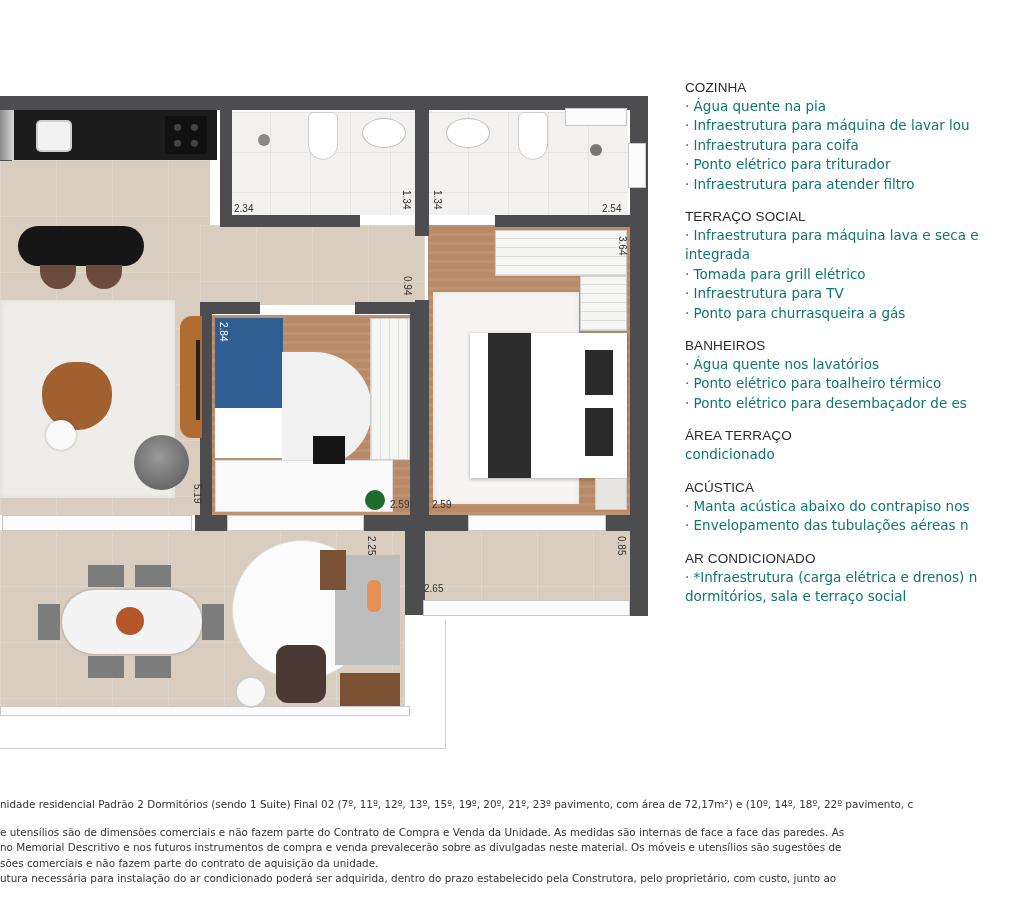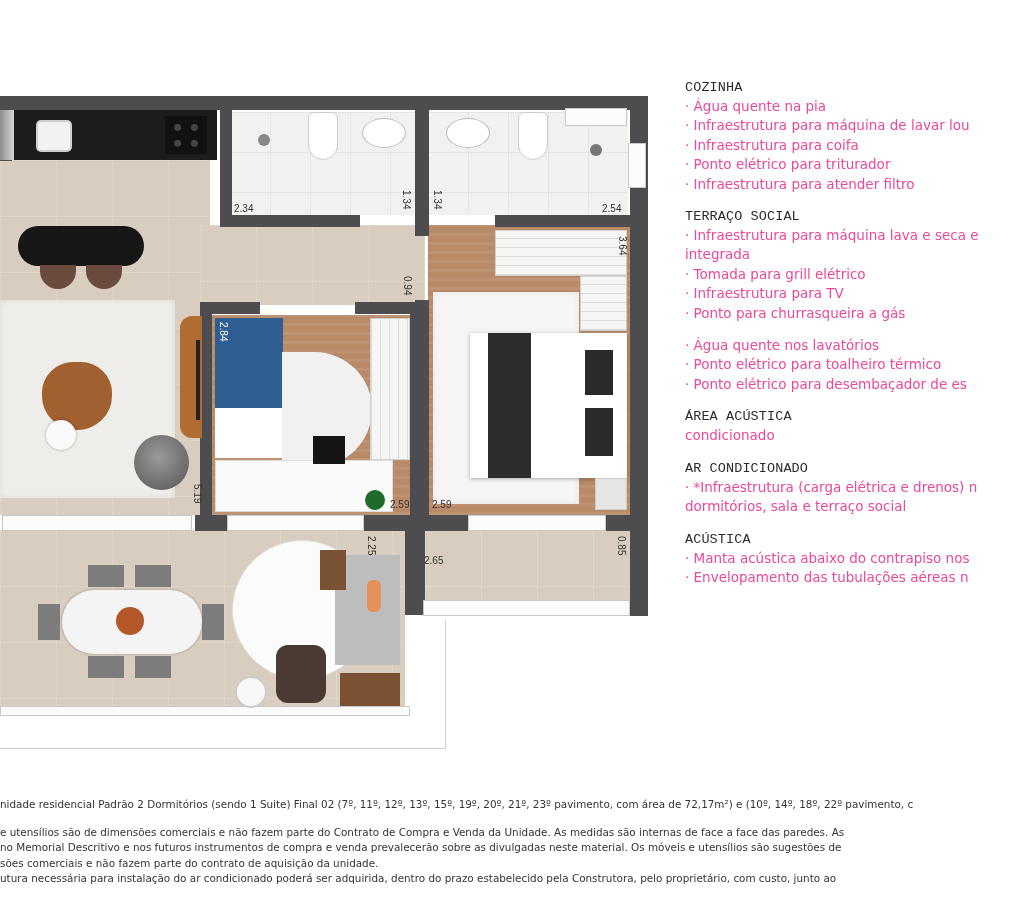--- a/index.html
+++ b/index.html
@@ -29,22 +29,22 @@
   .dim { position: absolute; font-family: "Liberation Sans", sans-serif; font-size: 10px; color: #333; }
   .dim.v { transform: rotate(90deg); transform-origin: left top; }
   .rug { position: absolute; background: #efedea; box-shadow: inset 0 0 6px rgba(0,0,0,0.08); }
   .wardrobe { position: absolute; background: #f5f5f3;
     background-image: repeating-linear-gradient(90deg, #ddd 0 1px, transparent 1px 9px); border: 1px solid #cfcfcf; box-sizing: border-box; }
   .wardrobe.h { background-image: repeating-linear-gradient(0deg, #ddd 0 1px, transparent 1px 9px); }
 
   
   #specs { position: absolute; left: 685px; top: 78px; width: 339px; overflow: hidden; }
   .sec { margin-bottom: 13px; }
-  .sec-title { font-family: Liberation Mono, monospace; font-size: 13.5px; line-height: 19px; color: #2b2b2b; white-space: nowrap; letter-spacing: 0.1px; }
-  .sec-item { font-family: "DejaVu Sans", sans-serif; font-size: 13.5px; line-height: 19.4px; color: #ec4899; white-space: nowrap; }
+  .sec-title { font-family: Liberation Sans, sans-serif; font-size: 13.5px; line-height: 19px; color: #2b2b2b; white-space: nowrap; letter-spacing: 0.1px; }
+  .sec-item { font-family: "DejaVu Sans", sans-serif; font-size: 13.5px; line-height: 19.4px; color: #0f766e; white-space: nowrap; }
 
   
   #notes { position: absolute; left: 0; top: 797px; width: 1024px; overflow: hidden; }
   .note { font-family: "DejaVu Sans", sans-serif; font-size: 10.4px; line-height: 15.2px; color: #333; white-space: nowrap; }
   .note-gap { height: 13px; }
 </style>
 </head>
 <body>
 
 <div id="plan">
@@ -143,58 +143,59 @@
   <div class="dim v" style="left:443px;top:190px;">1.34</div>
   <div class="dim" style="left:602px;top:203px;">2.54</div>
   <div class="dim v" style="left:413px;top:276px;">0.94</div>
   <div class="dim v" style="left:628px;top:236px;">3.64</div>
   <div class="dim v" style="left:229px;top:322px;color:#fff;">2.84</div>
   <div class="dim" style="left:390px;top:499px;">2.59</div>
   <div class="dim" style="left:432px;top:499px;">2.59</div>
   <div class="dim v" style="left:203px;top:484px;">5.19</div>
   <div class="dim v" style="left:377px;top:536px;">2.25</div>
   <div class="dim v" style="left:627px;top:536px;">0.85</div>
-  <div class="dim" style="left:424px;top:555px;">2.65</div>
+  <div class="dim" style="left:424px;top:583px;">2.65</div>
 </div>
 
 <div id="specs">
   <div class="sec">
     <div class="sec-title">COZINHA</div>
     <div class="sec-item">· Água quente na pia</div>
     <div class="sec-item">· Infraestrutura para máquina de lavar lou</div>
     <div class="sec-item">· Infraestrutura para coifa</div>
     <div class="sec-item">· Ponto elétrico para triturador</div>
     <div class="sec-item">· Infraestrutura para atender filtro</div>
   </div>
   <div class="sec">
     <div class="sec-title">TERRAÇO SOCIAL</div>
     <div class="sec-item">· Infraestrutura para máquina lava e seca e</div>
     <div class="sec-item">integrada</div>
     <div class="sec-item">· Tomada para grill elétrico</div>
     <div class="sec-item">· Infraestrutura para TV</div>
     <div class="sec-item">· Ponto para churrasqueira a gás</div>
   </div>
   <div class="sec">
+    <div class="sec-title">BANHEIROS</div>
     <div class="sec-item">· Água quente nos lavatórios</div>
     <div class="sec-item">· Ponto elétrico para toalheiro térmico</div>
     <div class="sec-item">· Ponto elétrico para desembaçador de es</div>
   </div>
   <div class="sec">
-    <div class="sec-title">ÁREA ACÚSTICA</div>
+    <div class="sec-title">ÁREA TERRAÇO</div>
     <div class="sec-item">condicionado</div>
+  </div>
+  <div class="sec">
+    <div class="sec-title">ACÚSTICA</div>
+    <div class="sec-item">· Manta acústica abaixo do contrapiso nos</div>
+    <div class="sec-item">· Envelopamento das tubulações aéreas n</div>
   </div>
   <div class="sec">
     <div class="sec-title">AR CONDICIONADO</div>
     <div class="sec-item">· *Infraestrutura (carga elétrica e drenos) n</div>
     <div class="sec-item">dormitórios, sala e terraço social</div>
-  </div>
-  <div class="sec">
-    <div class="sec-title">ACÚSTICA</div>
-    <div class="sec-item">· Manta acústica abaixo do contrapiso nos</div>
-    <div class="sec-item">· Envelopamento das tubulações aéreas n</div>
   </div>
 </div>
 
 <div id="notes">
   <div class="note">nidade residencial Padrão 2 Dormitórios (sendo 1 Suite) Final 02 (7º, 11º, 12º, 13º, 15º, 19º, 20º, 21º, 23º pavimento, com área de 72,17m²) e (10º, 14º, 18º, 22º pavimento, c</div>
   <div class="note-gap"></div>
   <div class="note">e utensílios são de dimensões comerciais e não fazem parte do Contrato de Compra e Venda da Unidade. As medidas são internas de face a face das paredes. As</div>
   <div class="note">no Memorial Descritivo e nos futuros instrumentos de compra e venda prevalecerão sobre as divulgadas neste material. Os móveis e utensílios são sugestões de</div>
   <div class="note">sões comerciais e não fazem parte do contrato de aquisição da unidade.</div>
   <div class="note">utura necessária para instalação do ar condicionado poderá ser adquirida, dentro do prazo estabelecido pela Construtora, pelo proprietário, com custo, junto ao</div>

